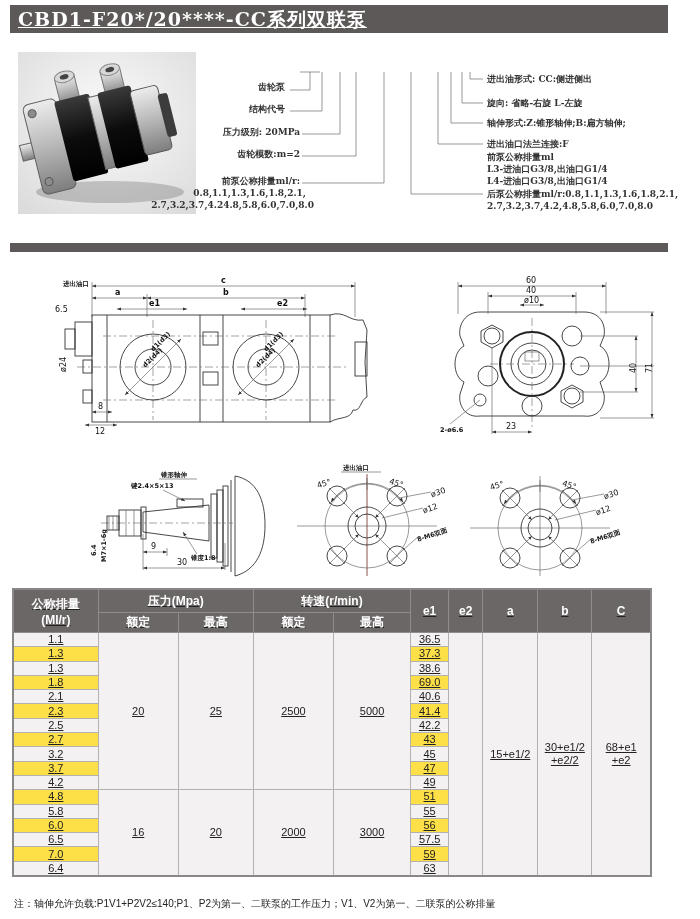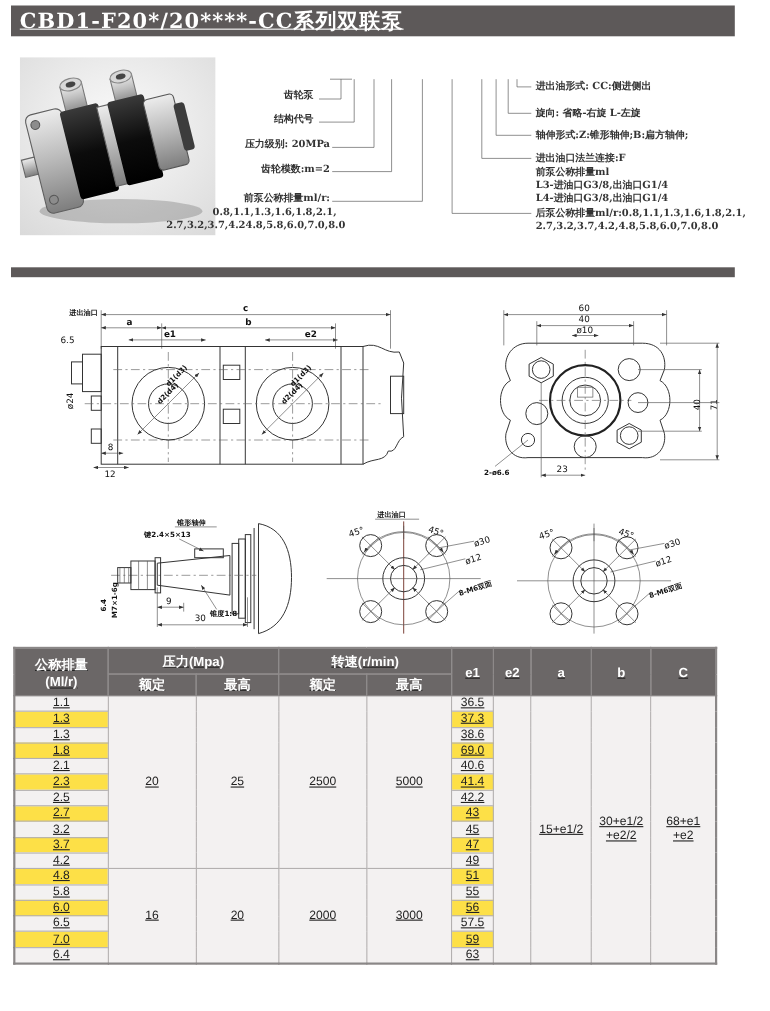--- a/index.html
+++ b/index.html
@@ -477,14 +477,15 @@
           <td class="stripe">7.0</td>
           <td class="stripe">59</td>
         </tr>
         <tr>
           <td>6.4</td>
           <td>63</td>
         </tr>
       </tbody>
   </table>
 
+  <div class="note">注：轴伸允许负载:P1V1+P2V2≤140;P1、P2为第一、二联泵的工作压力；V1、V2为第一、二联泵的公称排量</div>
 
 </div>
 
 </body></html>

